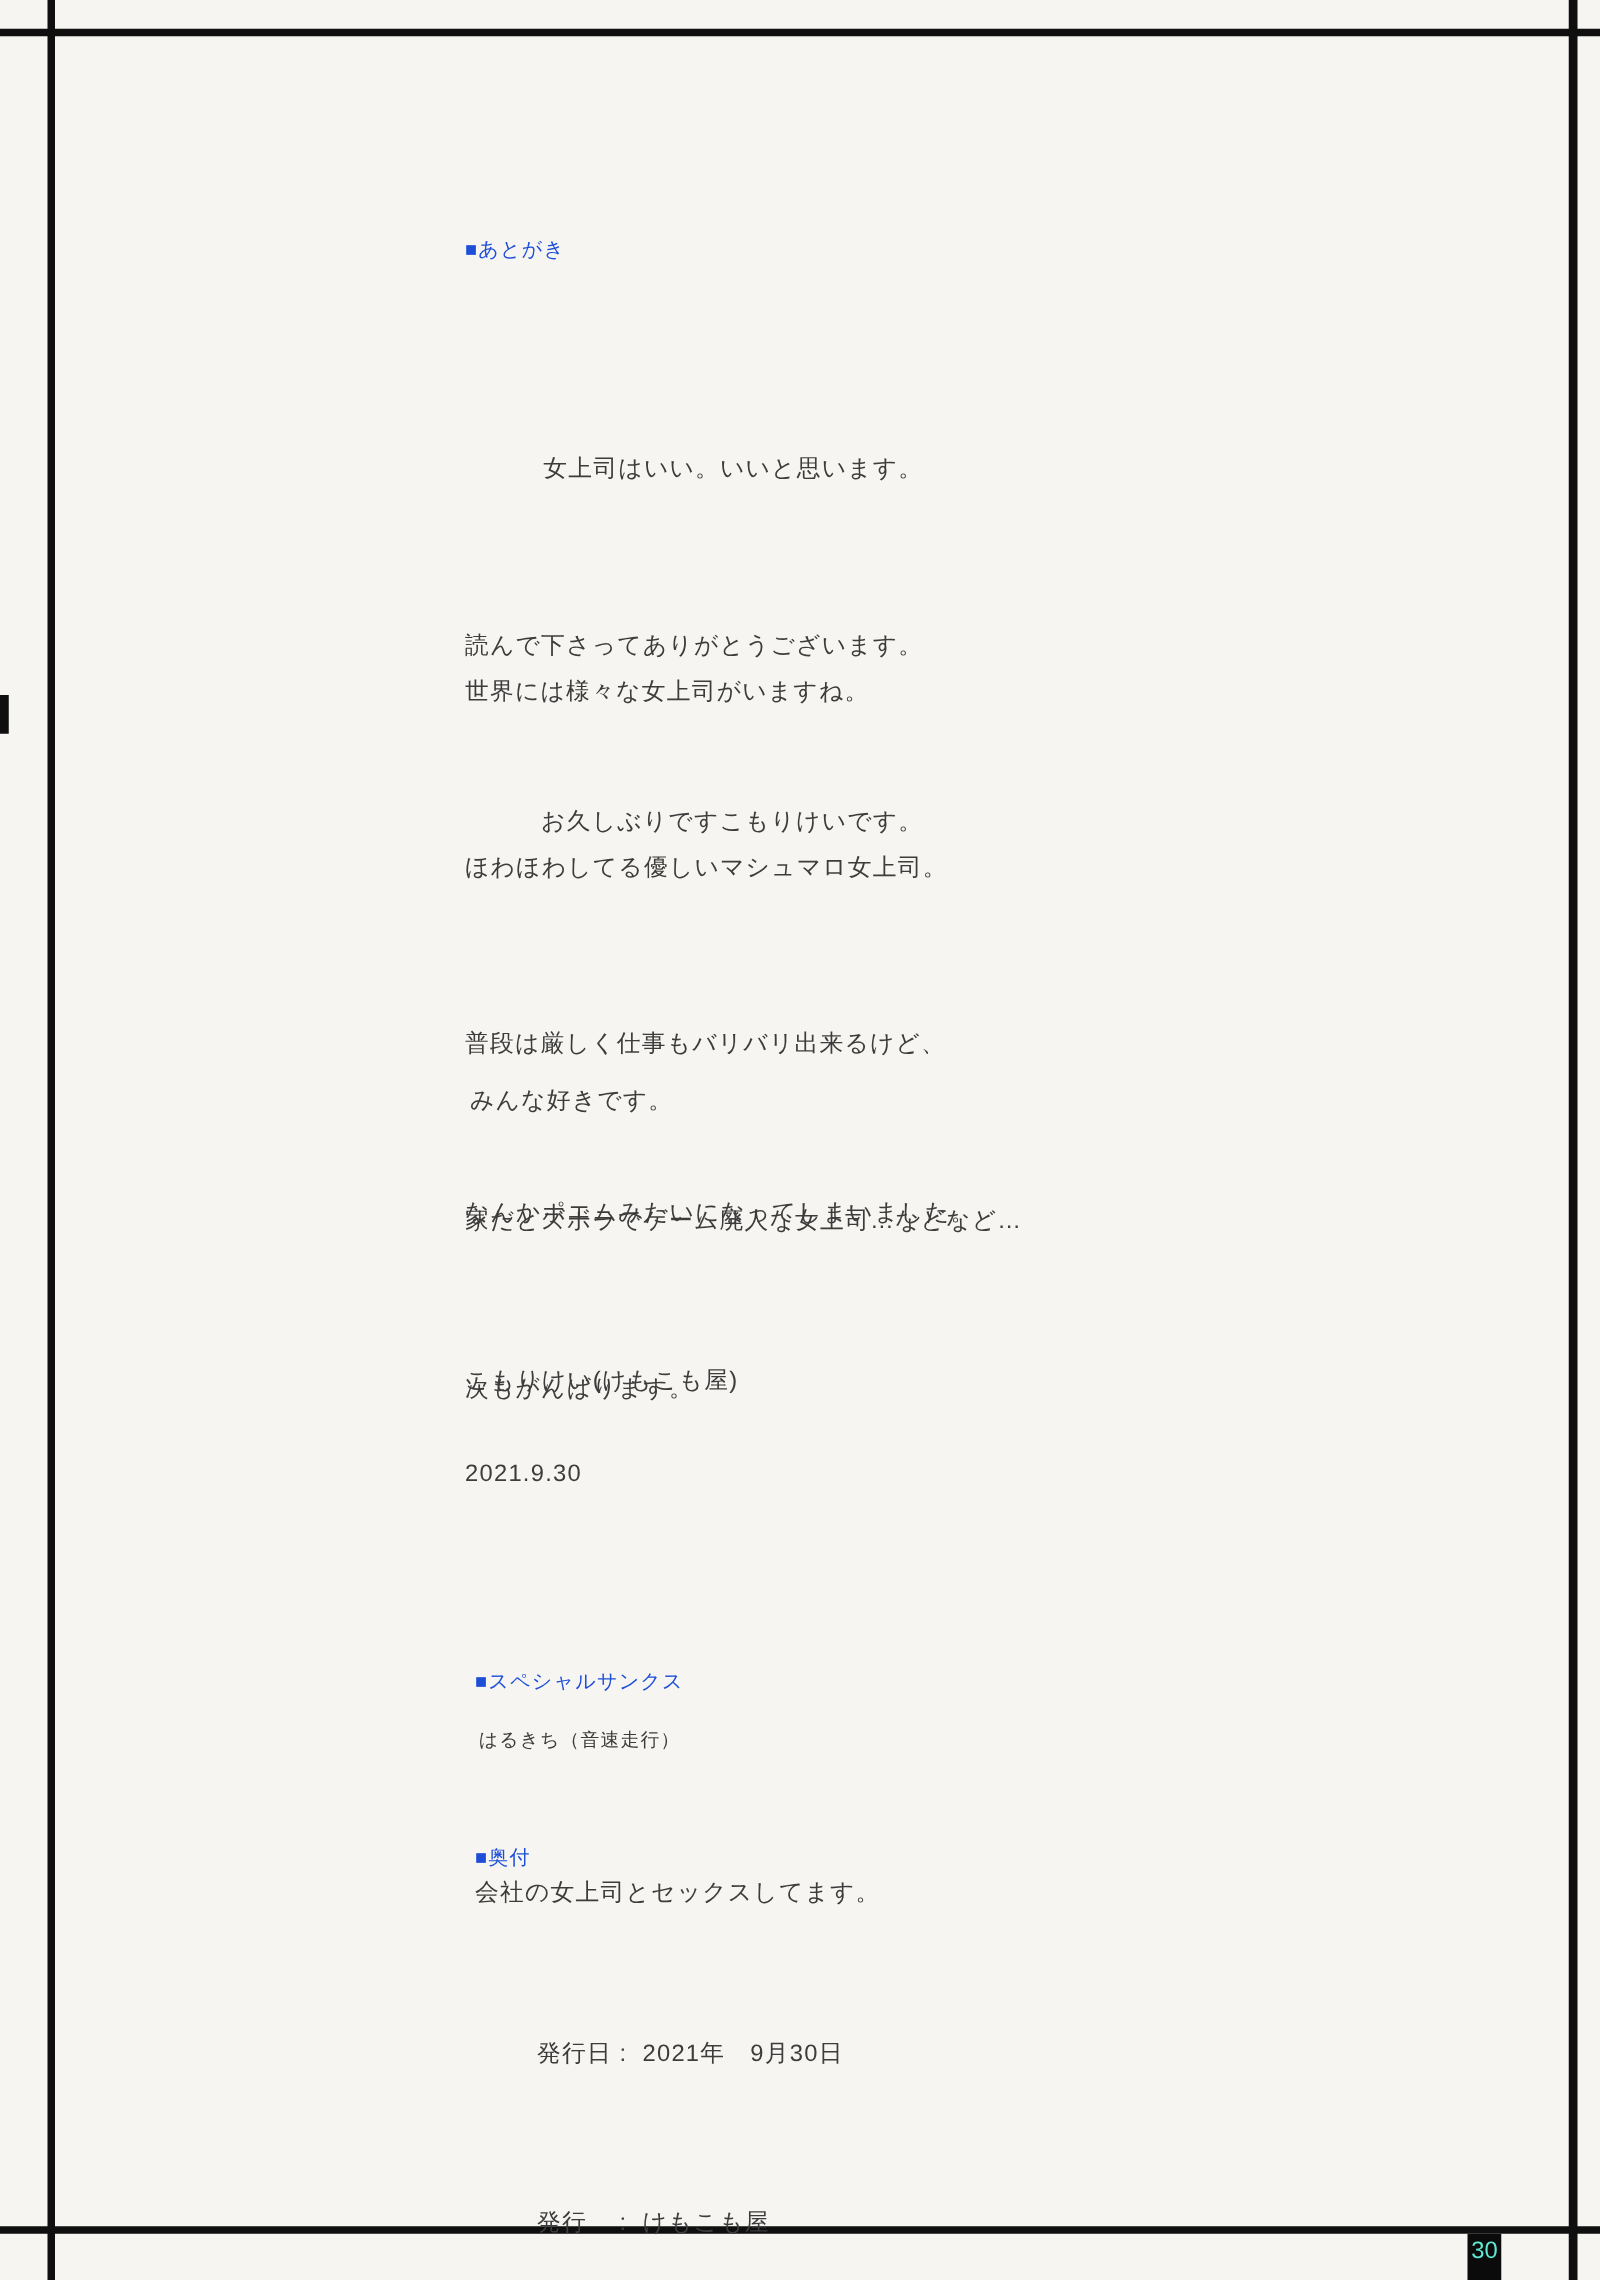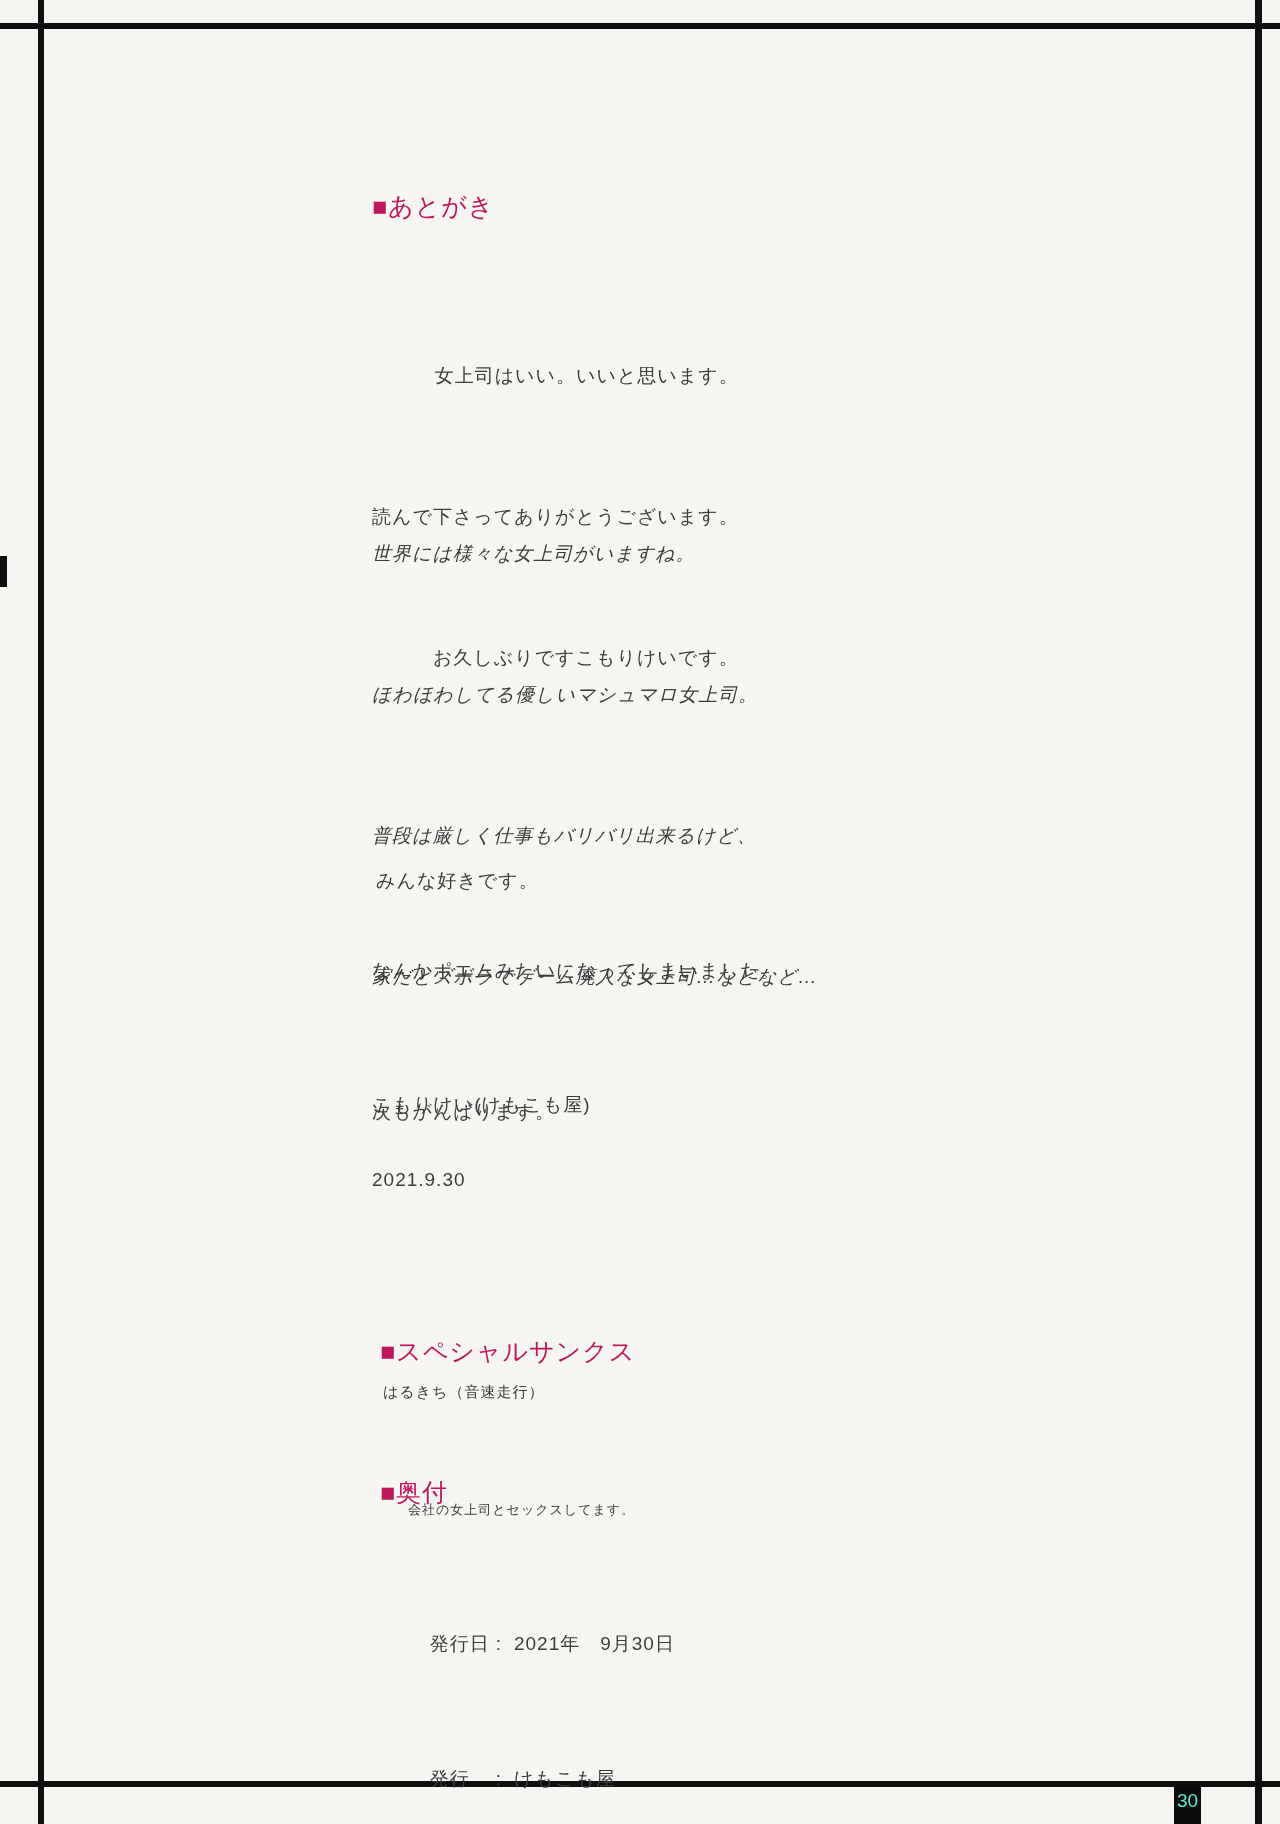--- a/index.html
+++ b/index.html
@@ -17,36 +17,36 @@
   }
   
   .rule { position: absolute; background: #0f0f0f; }
   .rule-top    { left: 0; top: 23px;  width: 1280px; height: 6px; }
   .rule-bottom { left: 0; top: 1781px; width: 1280px; height: 6px; }
   .rule-left   { left: 38px;  top: 0; width: 6px; height: 1824px; }
   .rule-right  { left: 1255px; top: 0; width: 7px; height: 1824px; }
   .ink-mark    { left: 0; top: 556px; width: 7px; height: 31px; }
 
   .txt { position: absolute; white-space: pre; }
-  .heading { font-size: 25px; letter-spacing: 1px; color: #be185d; }
+  .heading { font-size: 16px; letter-spacing: 1px; color: #1d4ed8; }
   .body-block { font-size: 19px; line-height: 47px; letter-spacing: 1px; color: #3c3c3c; }
 
   .atogaki-heading { left: 372px; top: 190px; }
   .g1 { left: 372px; top: 258px; text-align: right; }
-  .g2 { left: 372px; top: 436px; font-style: italic; }
+  .g2 { left: 372px; top: 436px; }
   .g3 { left: 376px; top: 763px; }
   .g4 { left: 372px; top: 853px; }
 
   .signature { left: 372px; top: 1042px; font-size: 19px; line-height: 25px; letter-spacing: 1px; color: #3c3c3c; }
 
   .st-heading { left: 380px; top: 1335px; }
   .st-name    { left: 383px; top: 1383px; font-size: 15px; letter-spacing: 1px; color: #3c3c3c; }
 
   .col-heading { left: 380px; top: 1476px; }
-  .col-title   { left: 380px; top: 1501px; font-size: 13px; letter-spacing: 1px; color: #3c3c3c; margin-left: 28px; }
+  .col-title   { left: 380px; top: 1501px; font-size: 19px; letter-spacing: 1px; color: #3c3c3c; }
   .col-rows    { left: 380px; top: 1549px; font-size: 19px; line-height: 27px; letter-spacing: 1px; color: #3c3c3c; }
   .col-row .label { display: inline-block; width: 66px; margin-left: 12px; }
   .col-row .sep   { margin-right: 12px; }
 
   .page-num-box {
     position: absolute; left: 1174px; top: 1787px;
     width: 27px; height: 37px;
     background: #0b0b0b;
     color: #5eead4;
     font-size: 19px;

